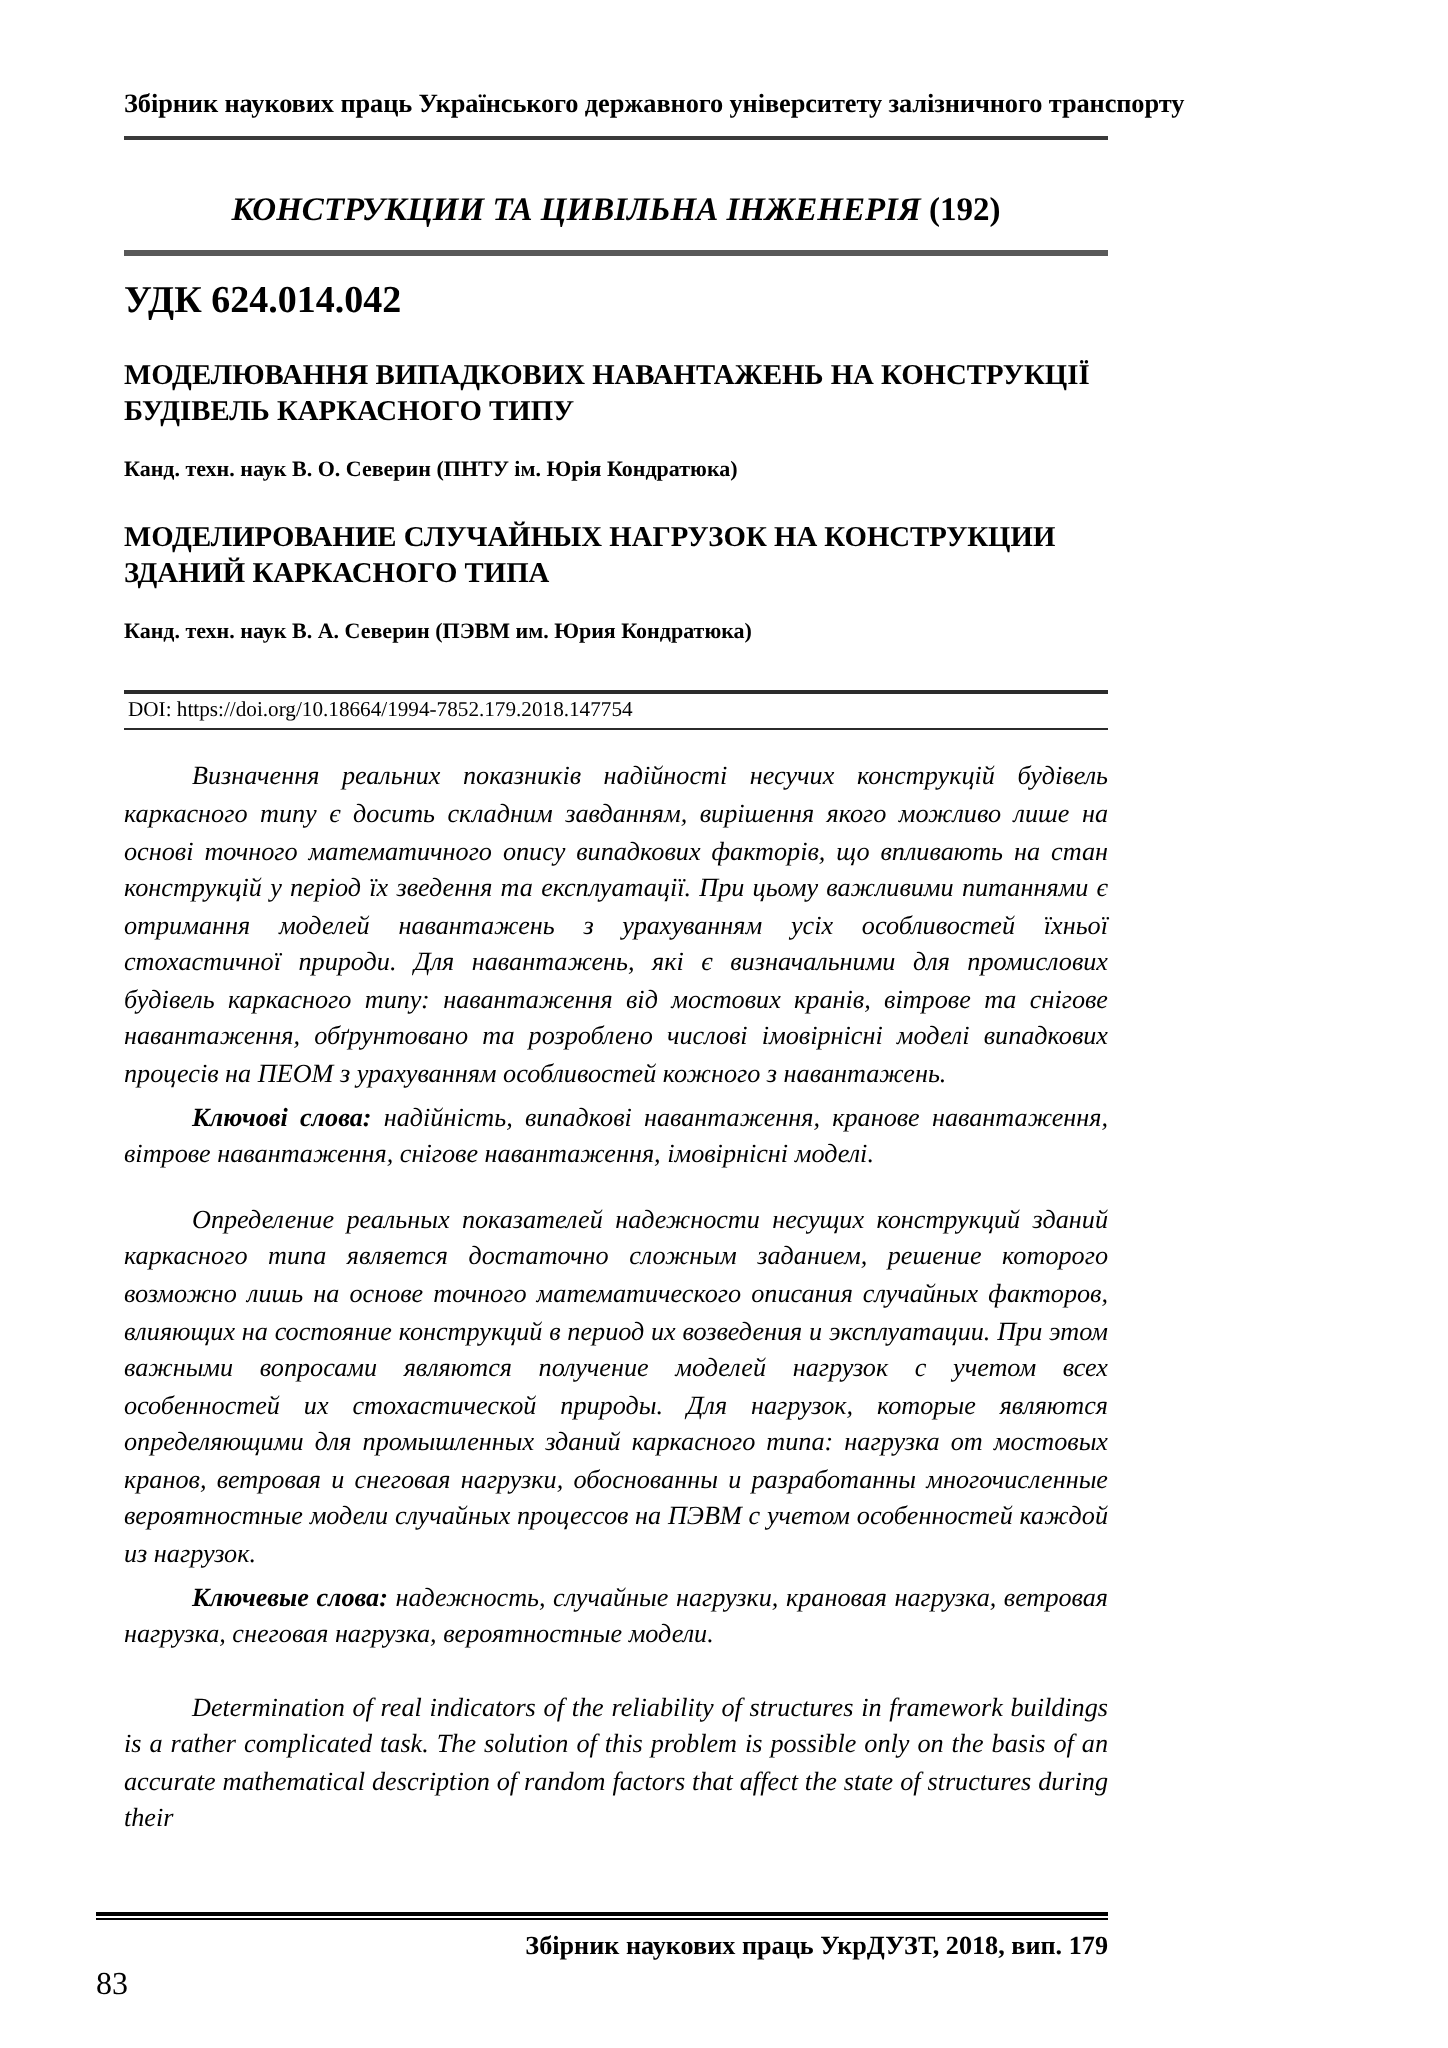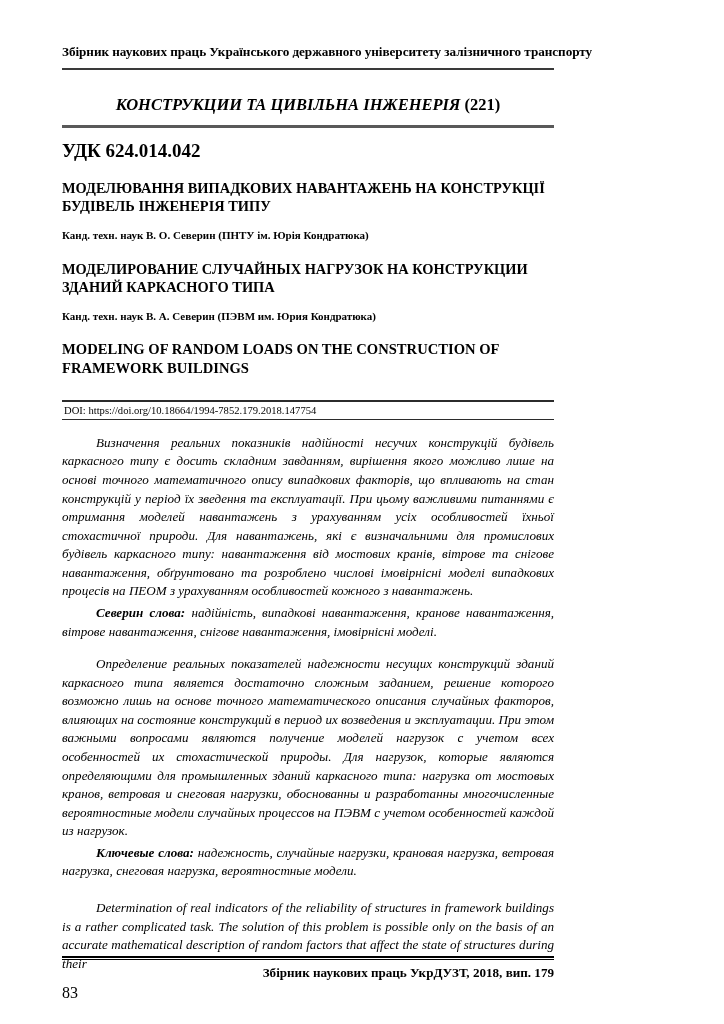--- a/index.html
+++ b/index.html
@@ -123,21 +123,21 @@
     text-indent: 34px;
   }
   .keywords .kw-label {
     font-weight: bold;
     font-style: italic;
   }
 
   
   .footer {
     position: absolute;
-    left: 62px;
+    left: 48px;
     right: 62px;
     bottom: 22px;
   }
   .rule-footer {
     height: 4px;
     box-sizing: border-box;
     border-top: 2.6px solid #000;
     border-bottom: 1px solid #000;
   }
   .footer-line {
@@ -155,43 +155,42 @@
 </head>
 <body>
 
 <div class="page">
 
   <div class="running-header">Збірник наукових праць Українського державного університету залізничного транспорту</div>
   <div class="rule-header"></div>
 
   <div class="section-title">
     <span>КОНСТРУКЦИИ ТА ЦИВІЛЬНА ІНЖЕНЕРІЯ</span>
-    <span class="issue">(221)</span>
+    <span class="issue">(192)</span>
   </div>
   <div class="rule-section"></div>
 
   <div class="udc">УДК 624.014.042</div>
 
-  <div class="art-title">МОДЕЛЮВАННЯ ВИПАДКОВИХ НАВАНТАЖЕНЬ НА КОНСТРУКЦІЇ БУДІВЕЛЬ ІНЖЕНЕРІЯ ТИПУ</div>
+  <div class="art-title">МОДЕЛЮВАННЯ ВИПАДКОВИХ НАВАНТАЖЕНЬ НА КОНСТРУКЦІЇ БУДІВЕЛЬ КАРКАСНОГО ТИПУ</div>
   <div class="art-author">Канд. техн. наук В. О. Северин (ПНТУ ім. Юрія Кондратюка)</div>
 
   <div class="art-title">МОДЕЛИРОВАНИЕ СЛУЧАЙНЫХ НАГРУЗОК НА КОНСТРУКЦИИ ЗДАНИЙ КАРКАСНОГО ТИПА</div>
   <div class="art-author">Канд. техн. наук В. А. Северин (ПЭВМ им. Юрия Кондратюка)</div>
 
-  <div class="art-title en">MODELING OF RANDOM LOADS ON THE CONSTRUCTION OF FRAMEWORK BUILDINGS</div>
 
   <div class="doi-wrap">
     <div class="rule-doi-top"></div>
     <div class="doi-text">DOI: https://doi.org/10.18664/1994-7852.179.2018.147754</div>
     <div class="rule-doi-bottom"></div>
   </div>
 
   <div class="abstract">Визначення реальних показників надійності несучих конструкцій будівель каркасного типу є досить складним завданням, вирішення якого можливо лише на основі точного математичного опису випадкових факторів, що впливають на стан конструкцій у період їх зведення та експлуатації. При цьому важливими питаннями є отримання моделей навантажень з урахуванням усіх особливостей їхньої стохастичної природи. Для навантажень, які є визначальними для промислових будівель каркасного типу: навантаження від мостових кранів, вітрове та снігове навантаження, обґрунтовано та розроблено числові імовірнісні моделі випадкових процесів на ПЕОМ з урахуванням особливостей кожного з навантажень.</div>
   <div class="keywords">
-    <span class="kw-label">Северин слова:</span><span> надійність, випадкові навантаження, кранове навантаження, вітрове навантаження, снігове навантаження, імовірнісні моделі.</span>
+    <span class="kw-label">Ключові слова:</span><span> надійність, випадкові навантаження, кранове навантаження, вітрове навантаження, снігове навантаження, імовірнісні моделі.</span>
   </div>
 
   <div class="abstract">Определение реальных показателей надежности несущих конструкций зданий каркасного типа является достаточно сложным заданием, решение которого возможно лишь на основе точного математического описания случайных факторов, влияющих на состояние конструкций в период их возведения и эксплуатации. При этом важными вопросами являются получение моделей нагрузок с учетом всех особенностей их стохастической природы. Для нагрузок, которые являются определяющими для промышленных зданий каркасного типа: нагрузка от мостовых кранов, ветровая и снеговая нагрузки, обоснованны и разработанны многочисленные вероятностные модели случайных процессов на ПЭВМ с учетом особенностей каждой из нагрузок.</div>
   <div class="keywords">
     <span class="kw-label">Ключевые слова:</span><span> надежность, случайные нагрузки, крановая нагрузка, ветровая нагрузка, снеговая нагрузка, вероятностные модели.</span>
   </div>
 
   <div class="abstract en">Determination of real indicators of the reliability of structures in framework buildings is a rather complicated task. The solution of this problem is possible only on the basis of an accurate mathematical description of random factors that affect the state of structures during their</div>
 
   <div class="footer">

